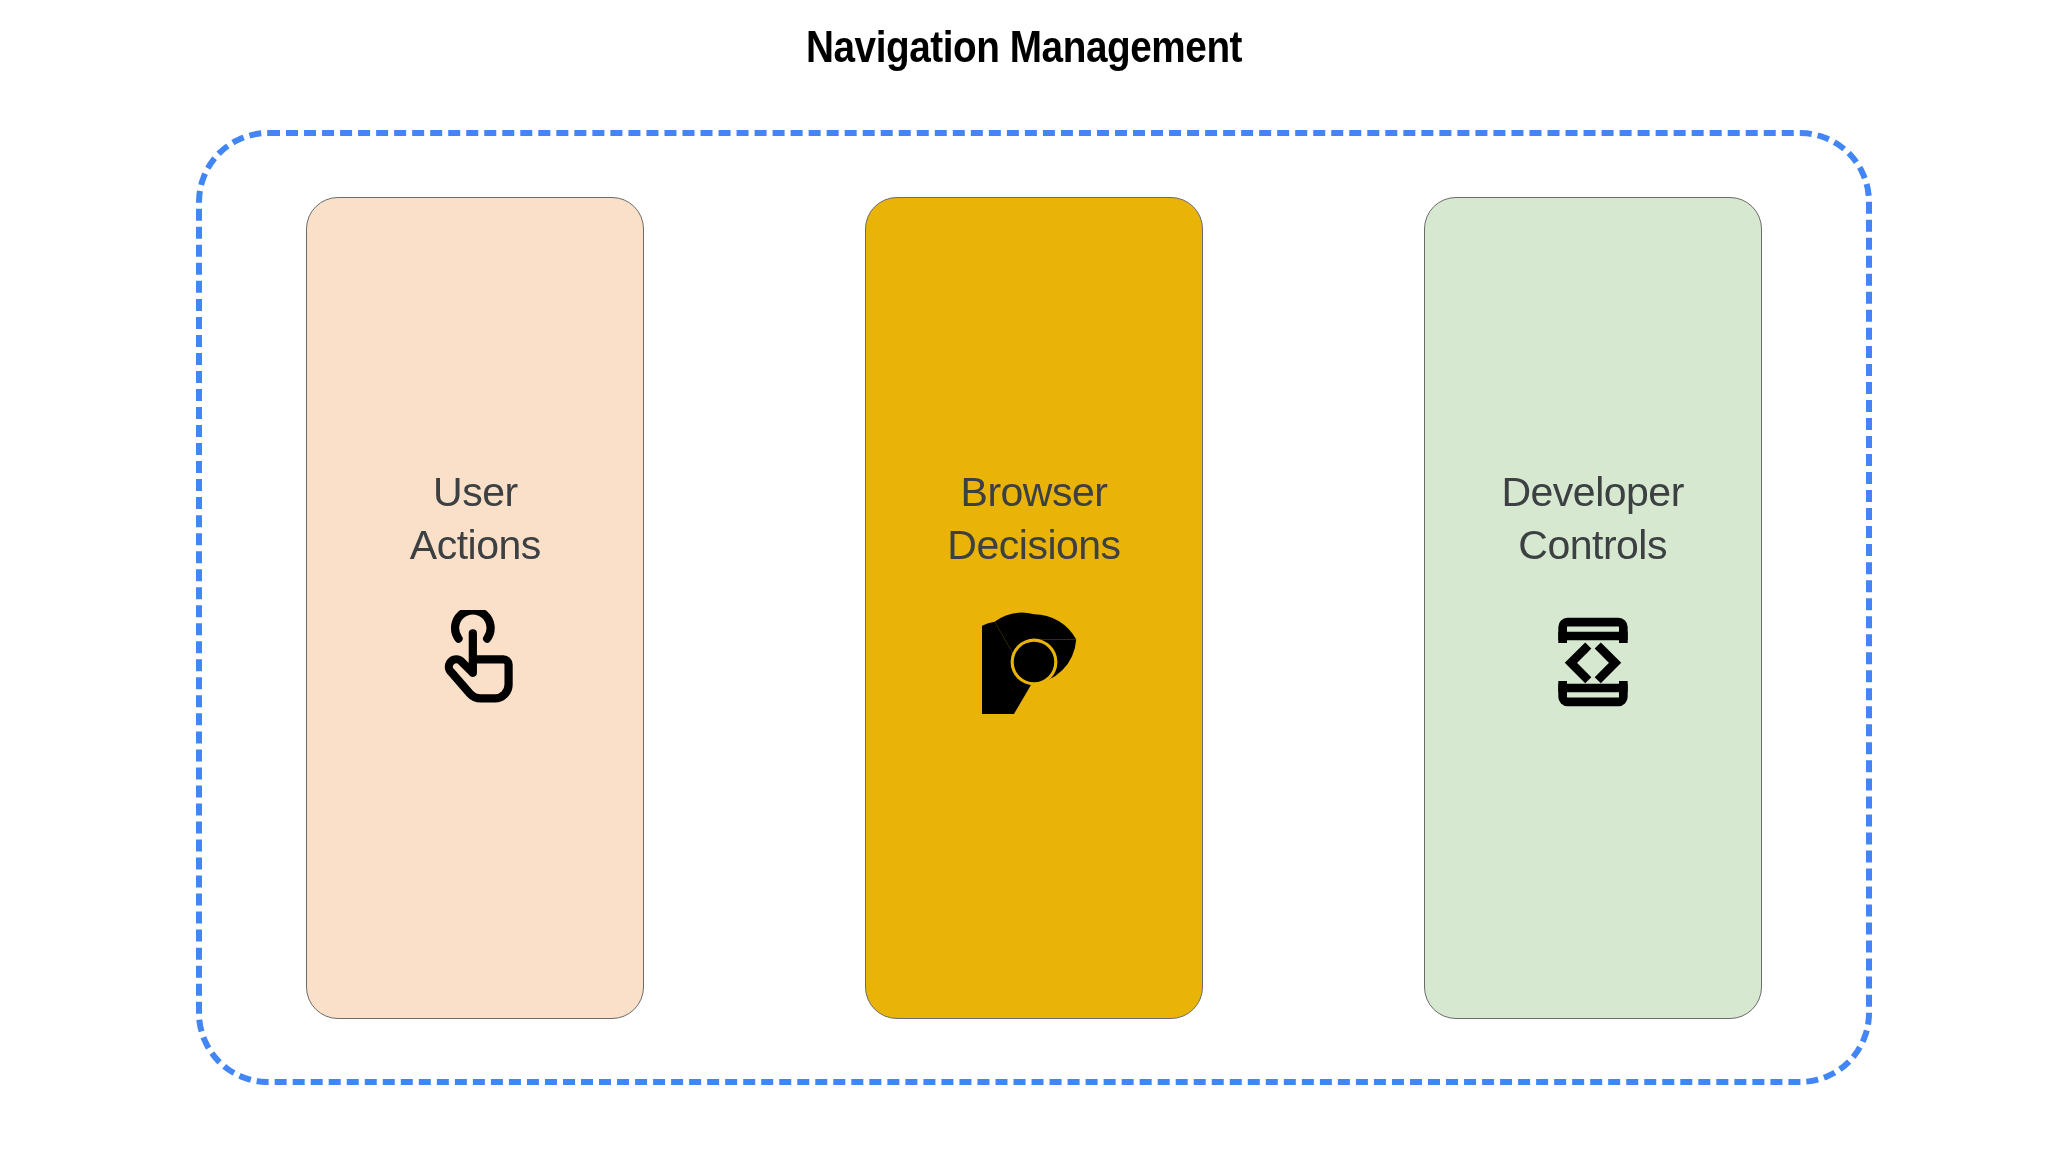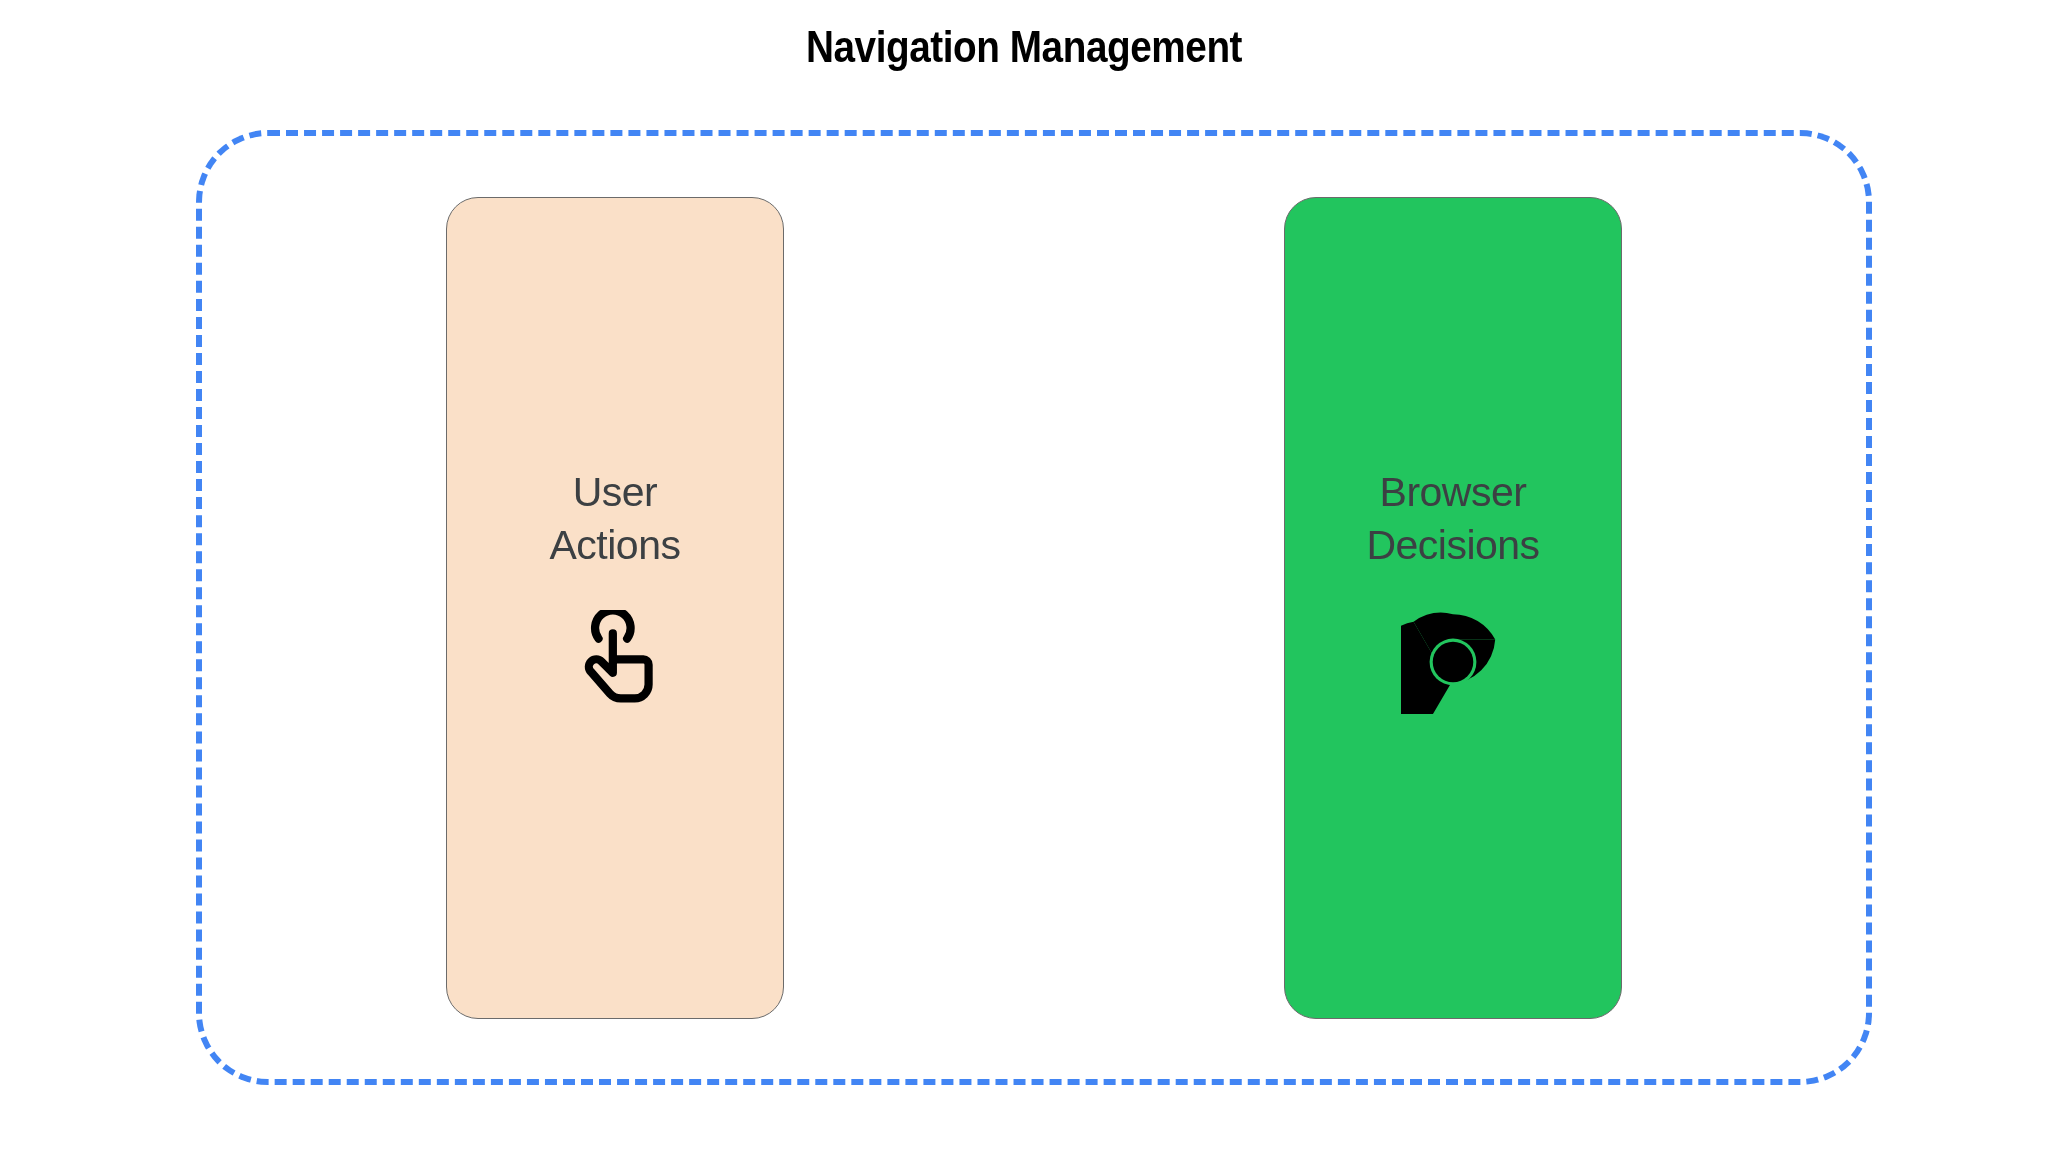--- a/index.html
+++ b/index.html
@@ -113,21 +113,21 @@
 
         <path d="M8.2 6.6a4.1 4.1 0 1 1 6.6 0"></path>
 
         <path d="M11.5 5.4 v9.1 l-2.6 -2.6 a1.7 1.7 0 0 0 -2.45 2.36 l4.35 5.0
                  a3.4 3.4 0 0 0 2.55 1.15 h3.2 a3.2 3.2 0 0 0 3.2 -3.2 v-4.6
                  a1.2 1.2 0 0 0 -1.2 -1.2 h-6.0"></path>
       </svg>
     </div>
   </div>
 
-  <div class="card" style="background:#22c55e;">
+  <div class="card" style="background:#eab308;">
     <div class="card-label">Browser
 Decisions</div>
     <div class="card-icon">
       <svg viewBox="0 0 100 100" aria-label="chrome-logo-icon">
         <defs>
           <mask id="chrome-center-hole">
             <rect x="0" y="0" width="100" height="100" fill="#fff"></rect>
             <circle cx="50" cy="50" r="22.5" fill="#000"></circle>
           </mask>
         </defs>
@@ -149,14 +149,31 @@
           <path d="M90.6 28.4
                    A46 46 0 0 1 47.5 71.3
                    L66.6 38.2
                    A21.6 21.6 0 0 0 52 28.4 Z"></path>
         </g>
         <circle cx="50" cy="50" r="19.5" fill="#000000"></circle>
       </svg>
     </div>
   </div>
 
+  <div class="card" style="background:#D7E8D0;">
+    <div class="card-label">Developer
+Controls</div>
+    <div class="card-icon">
+      <svg viewBox="0 0 24 24" fill="none" stroke="#000000" stroke-width="2" stroke-linecap="square" stroke-linejoin="miter" aria-label="developer-mode-icon">
+
+        <path d="M5 6.6 V3.9 a1.1 1.1 0 0 1 1.1 -1.1 h11.8 a1.1 1.1 0 0 1 1.1 1.1 V6.6"></path>
+        <line x1="5" y1="6.0" x2="19" y2="6.0"></line>
+
+        <path d="M5 17.4 V20.1 a1.1 1.1 0 0 0 1.1 1.1 h11.8 a1.1 1.1 0 0 0 1.1 -1.1 V17.4"></path>
+        <line x1="5" y1="18.0" x2="19" y2="18.0"></line>
+
+        <polyline points="10.2,8.9 6.9,12.2 10.2,15.5"></polyline>
+        <polyline points="13.8,8.9 17.1,12.2 13.8,15.5"></polyline>
+      </svg>
+    </div>
+  </div>
 
 </div>
 
 </body></html>

